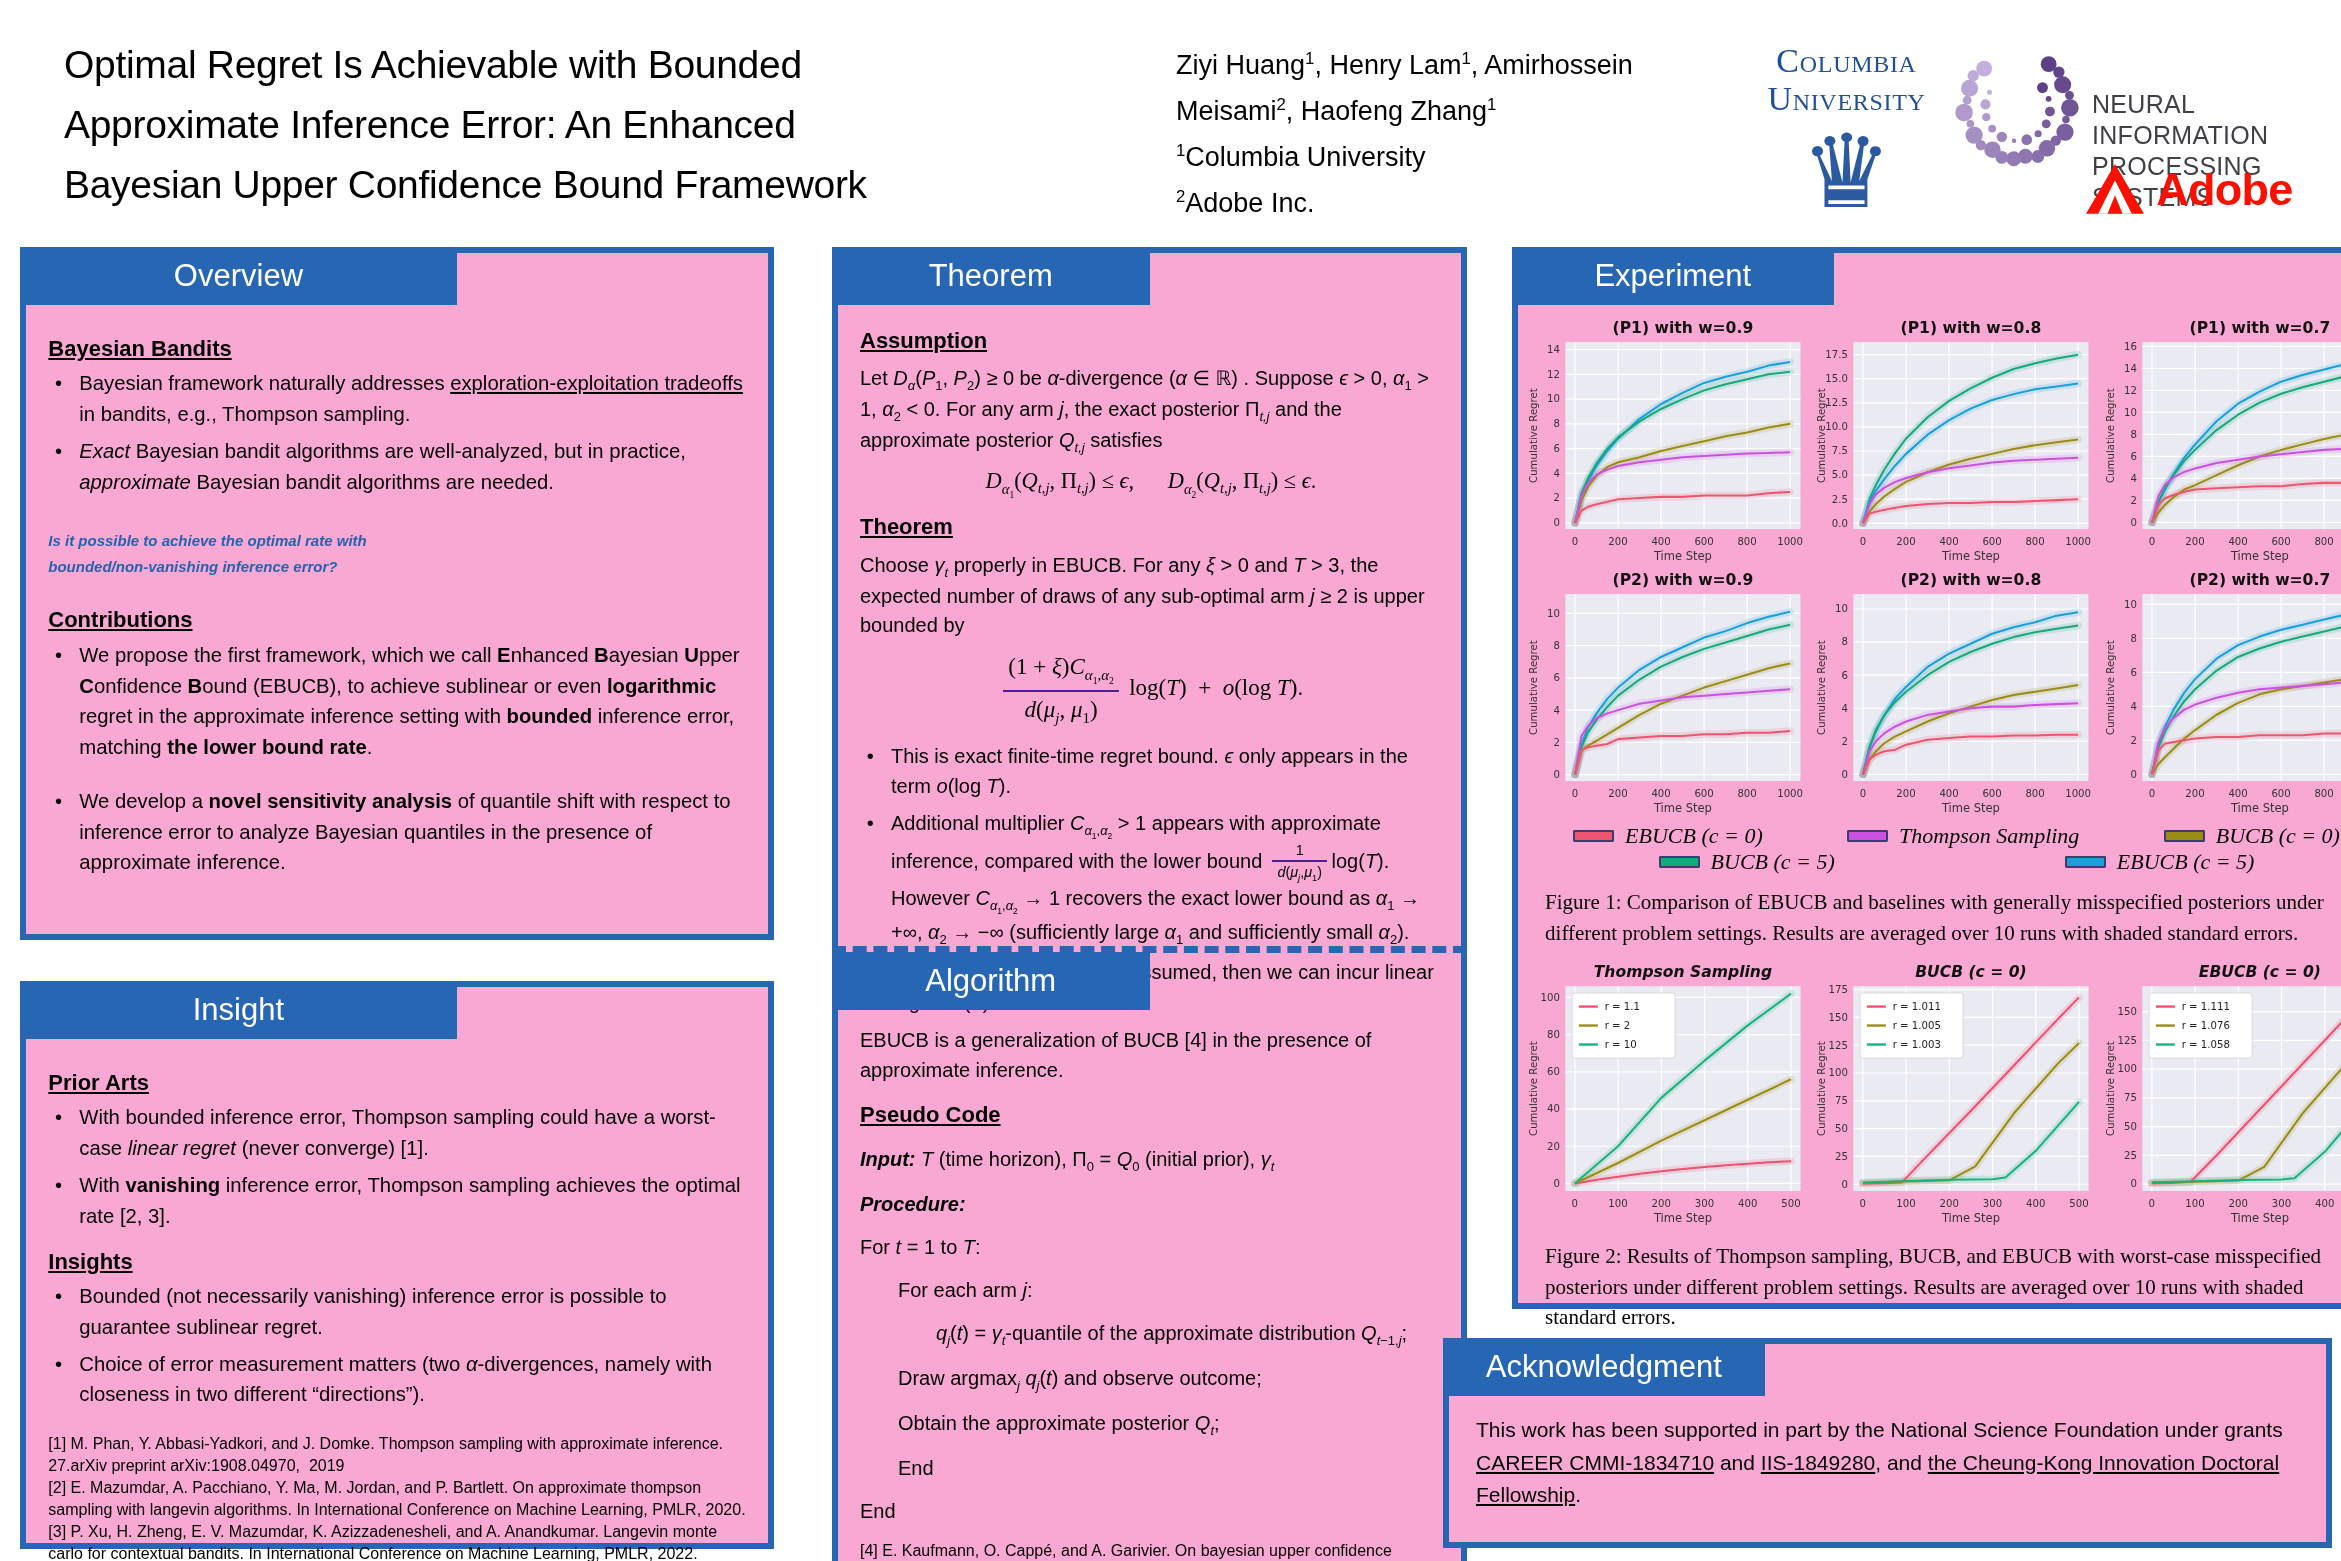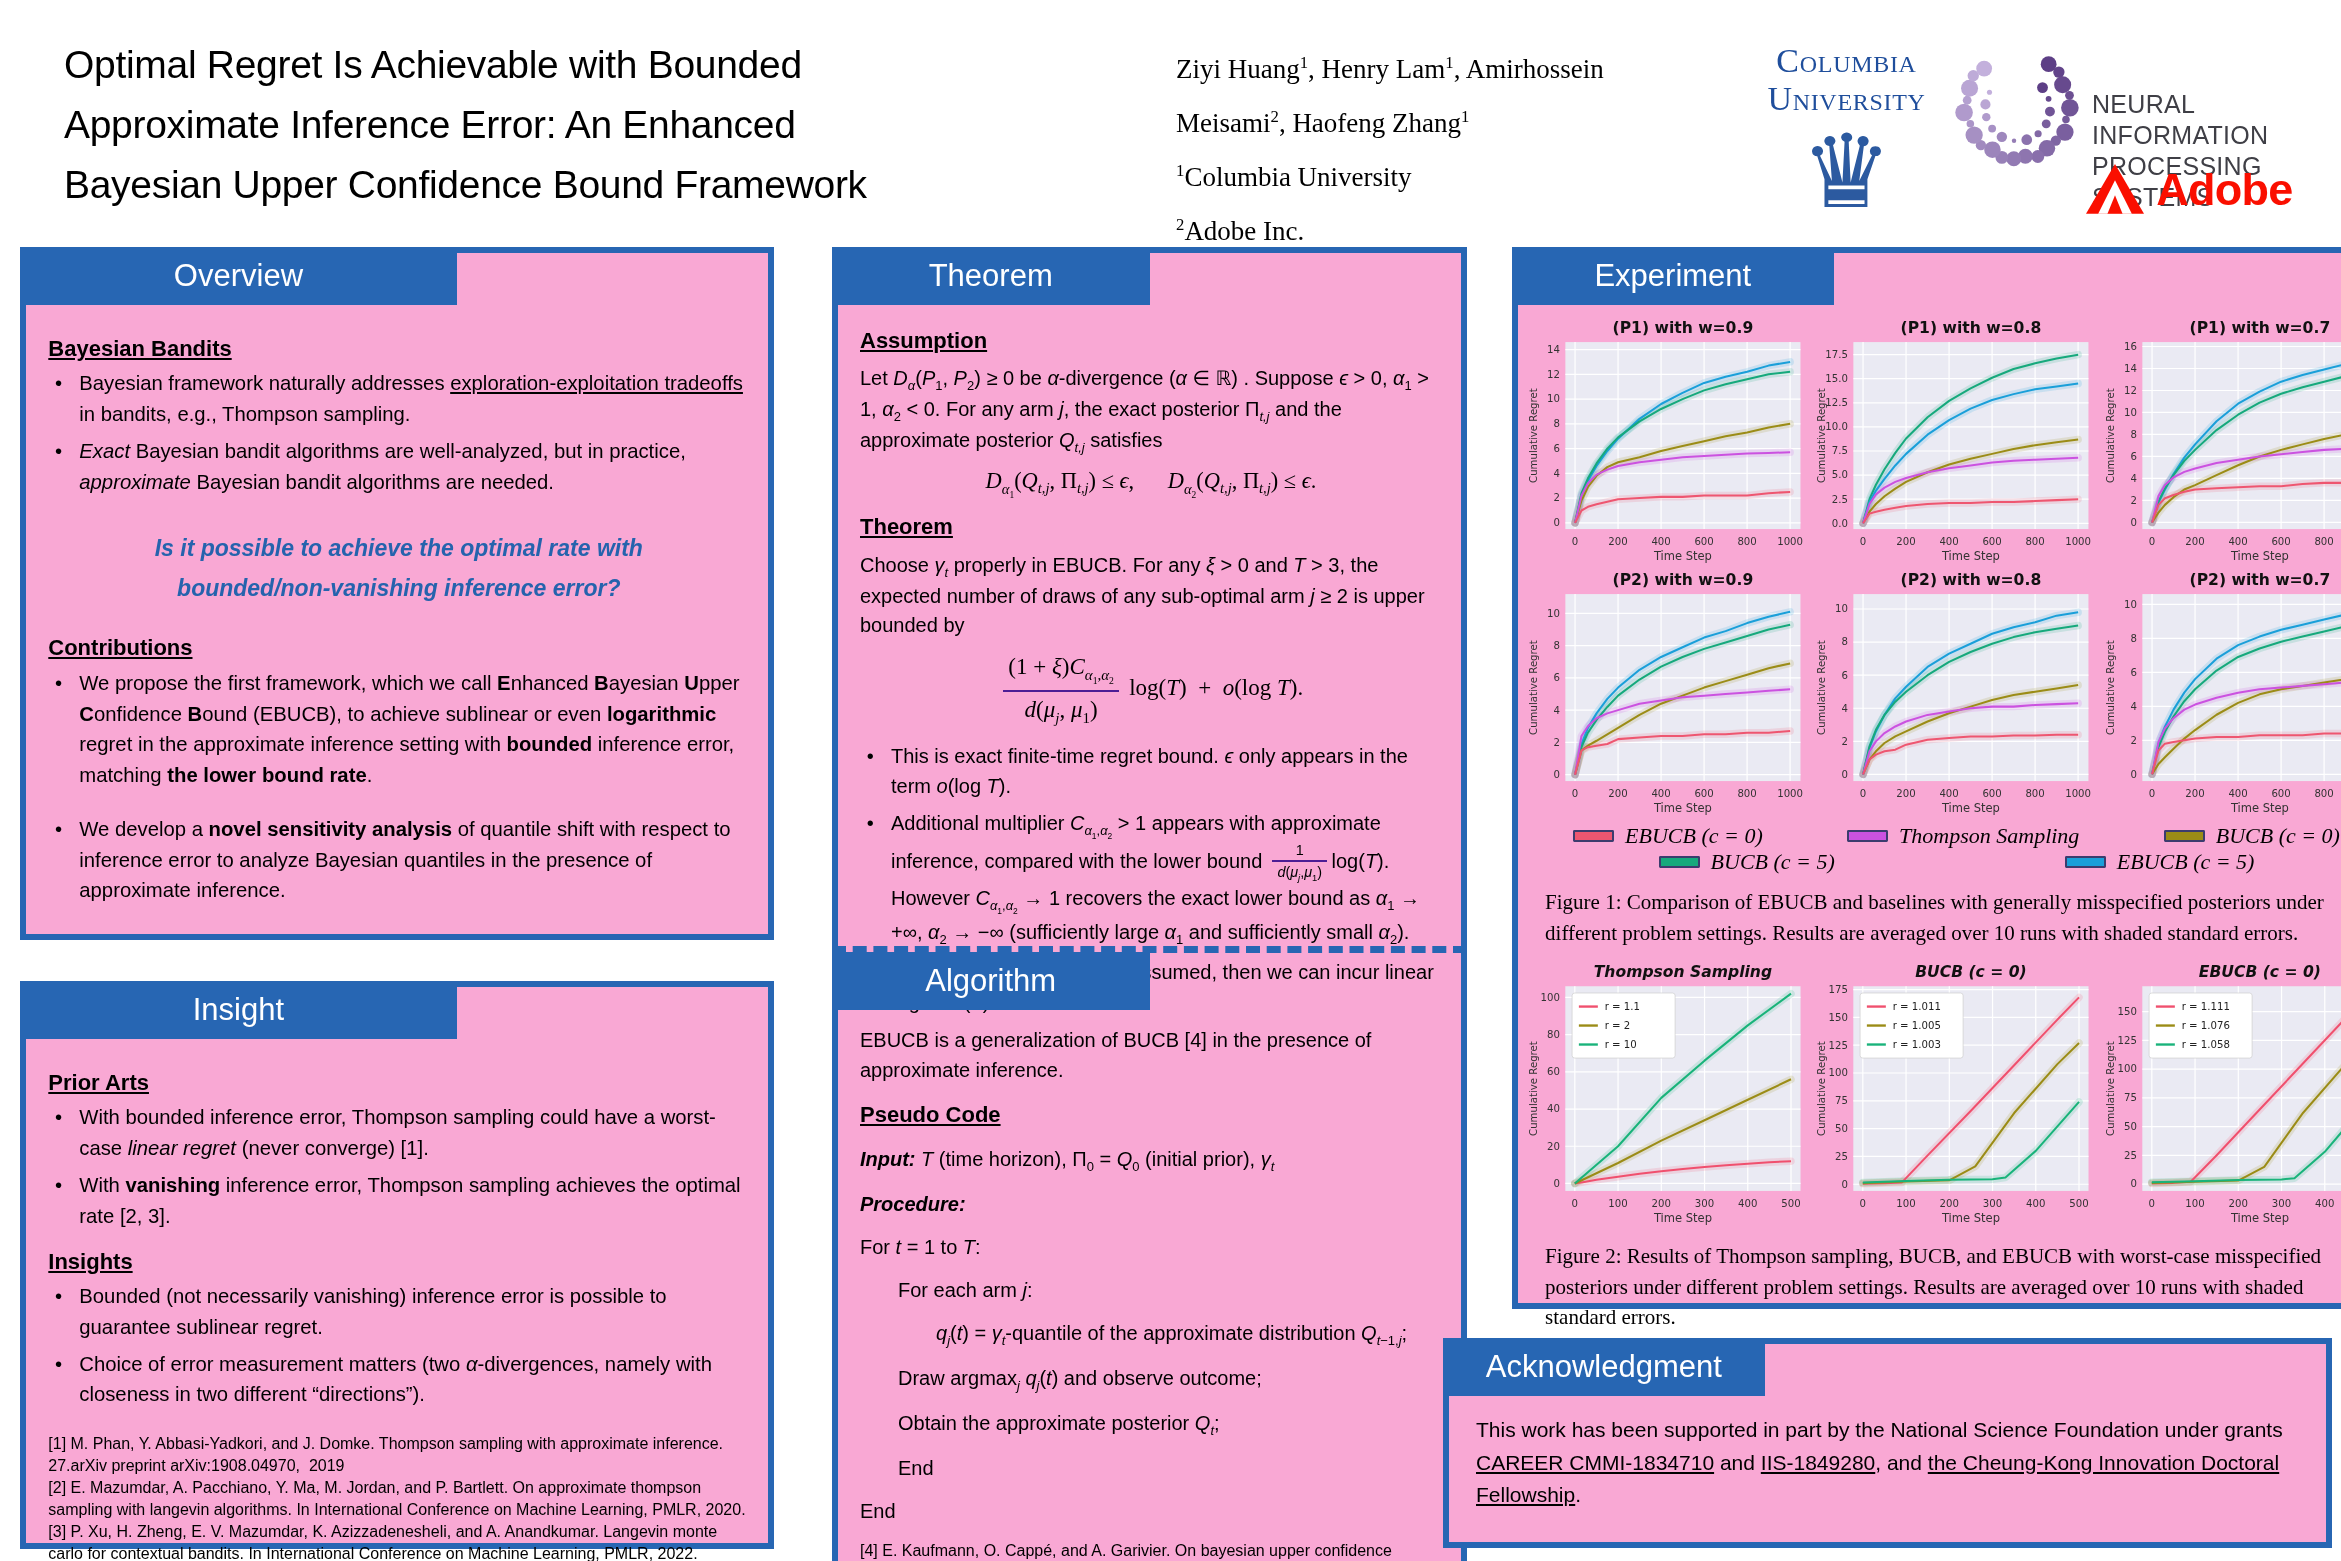--- a/index.html
+++ b/index.html
@@ -1,19 +1,19 @@
 <!DOCTYPE html>
 <html style="font-size:11px"><head>
 <meta charset="utf-8">
 <style>
   html,body{margin:0;padding:0;background:#fff;}
   body{width:2342px;height:1561px;position:relative;font-family:"Liberation Sans",sans-serif;color:#000;overflow:hidden;}
   
   #poster-title{position:absolute;left:64px;top:35px;font-size:39px;line-height:60px;font-weight:400;letter-spacing:-0.3px;}
-  #authors{position:absolute;left:1176px;top:39px;font-size:27px;line-height:48px;font-family:Liberation Serif, serif;}
+  #authors{position:absolute;left:1176px;top:39px;font-size:27px;line-height:39px;}
   sup{font-size:62%;} sub{font-size:65%;}
   #columbia-logo{position:absolute;left:1745px;top:42px;width:203px;text-align:center;color:#1f4e9c;}
   #columbia-logo .cu-text{font-family:"Liberation Serif",serif;font-variant:small-caps;font-size:34px;line-height:38px;letter-spacing:0.7px;}
   #columbia-crown{font-size:102px;line-height:108px;color:#2c5aa0;}
   #neurips-logo{position:absolute;left:1950px;top:27px;width:379px;height:163px;}
   #neurips-swirl{position:absolute;left:0;top:6.8px;}
   #neurips-text{position:absolute;left:142px;top:62px;font-size:25px;line-height:31px;font-weight:500;color:#3f3f46;letter-spacing:0.3px;}
   #adobe-logo{position:absolute;left:2086px;top:163px;display:flex;align-items:center;gap:12.2px;}
   #adobe-word{color:#fa0f00;font-size:45px;font-weight:bold;letter-spacing:-0.7px;}
   
@@ -23,21 +23,21 @@
   #insight-box{left:20.3px;top:981px;width:754px;height:568px;}
   #middle-box{left:832px;top:247px;width:635px;height:1461px;}
   #experiment-box{left:1512px;top:247px;width:889px;height:1062px;}
   #ack-box{left:1443px;top:1338px;width:889px;height:210px;}
   .w58{width:calc(58% + 6.1px);} .w50{width:calc(50% + 6.1px);} .w36{width:calc(36% + 6.1px);}
   .content{position:absolute;left:22px;right:19px;}
   .heading{font-weight:bold;text-decoration:underline;font-size:22px;margin:17.6px 0 6.8px;}
   ul.blist{list-style:none;margin:4.1px 0;padding:0;font-size:20.3px;line-height:1.5;}
   ul.blist li{position:relative;padding-left:31px;margin-bottom:6.8px;}
   ul.blist li:before{content:"\2022";position:absolute;left:6.8px;}
-  #question{color:#2563ad;font-weight:bold;font-style:italic;font-size:23px;line-height:1.75;text-align:center;margin:31px 0 27px;}
+  #question{color:#2563ad;font-weight:bold;font-style:italic;font-size:15px;line-height:1.75;margin:31px 0 27px;}
   .refs{font-size:16px;line-height:1.38;margin-top:23px;}
   
   .mcontent{font-size:20px;line-height:1.48;}
   .eq{text-align:center;font-family:"Liberation Serif",serif;font-size:22.4px;margin:6.8px 0 9.5px;}
   .eq2{text-align:center;font-family:"Liberation Serif",serif;font-size:23px;margin:9.5px 0 12.2px;}
   .frac{display:inline-block;vertical-align:middle;text-align:center;margin:0 4.1px;}
   .frac .num{display:block;border-bottom:2px solid #4c1d95;padding:0 5.4px 1.4px;}
   .frac .den{display:block;padding:1.4px 5.4px 0;}
   .frac.sm{font-size:72%;line-height:1.15;}
   #dash-divider{position:absolute;left:-6.1px;right:-6.1px;top:693px;border-top:7.5px dashed #2766b3;}

